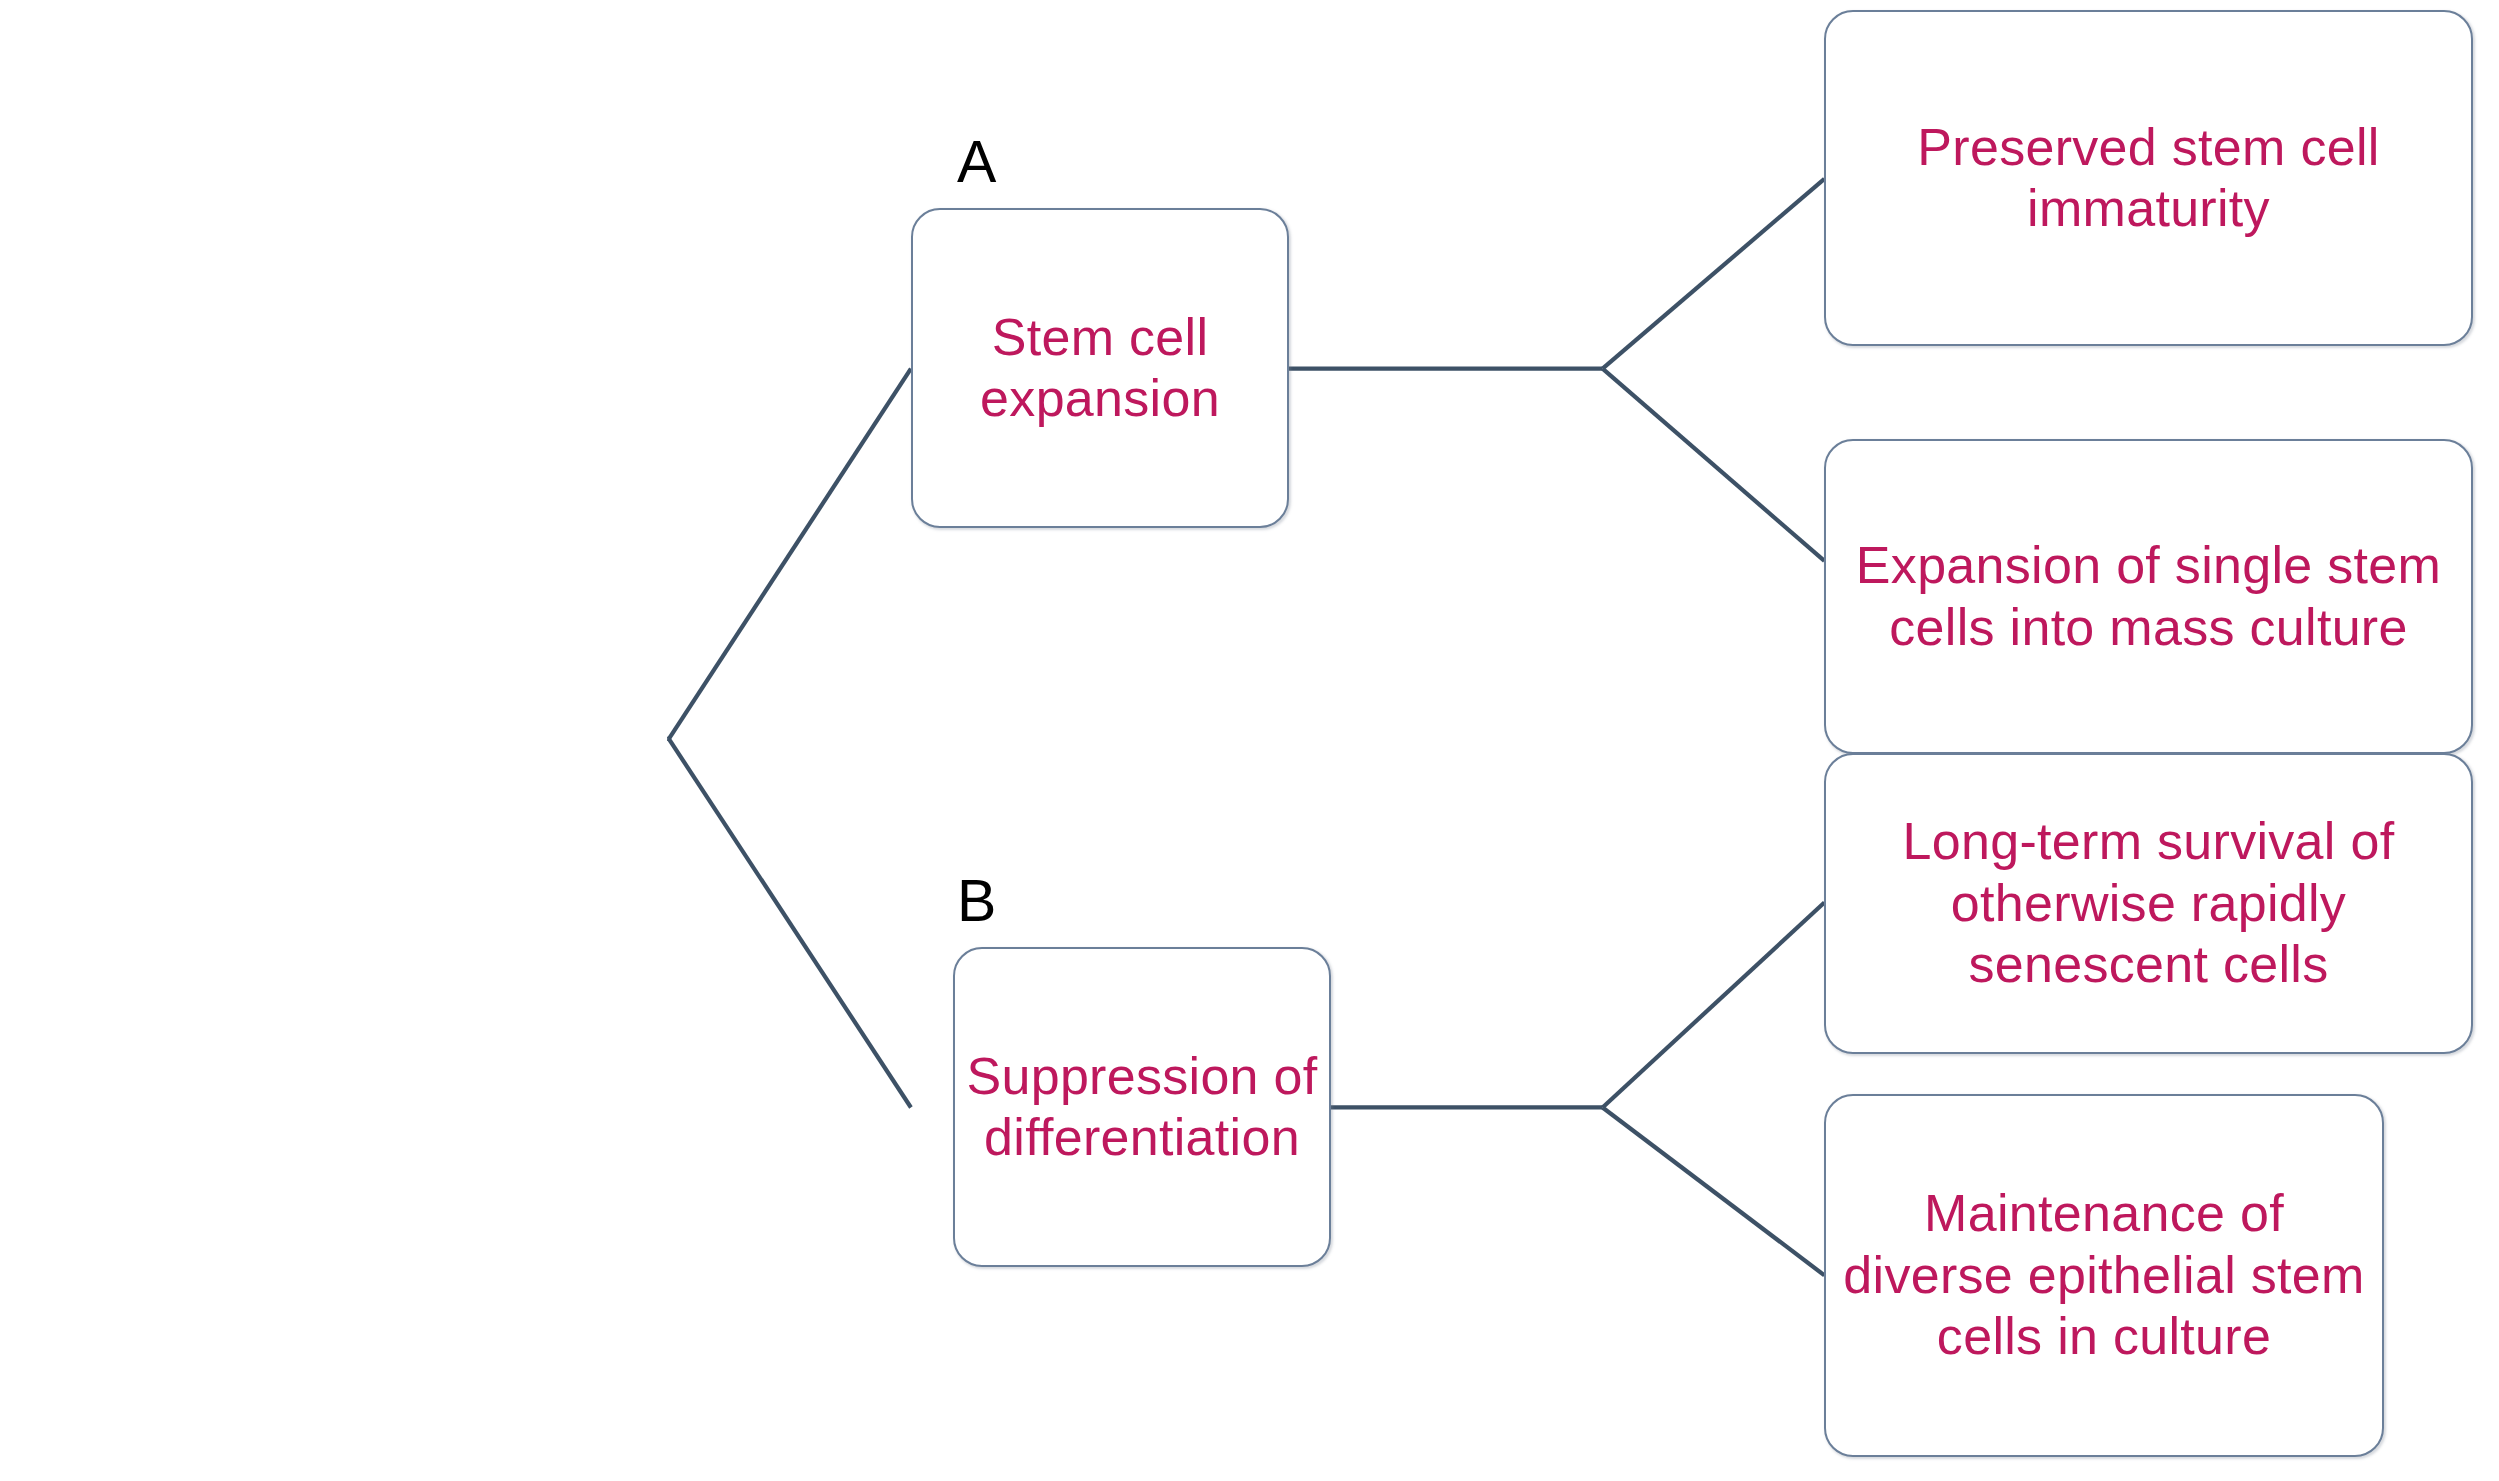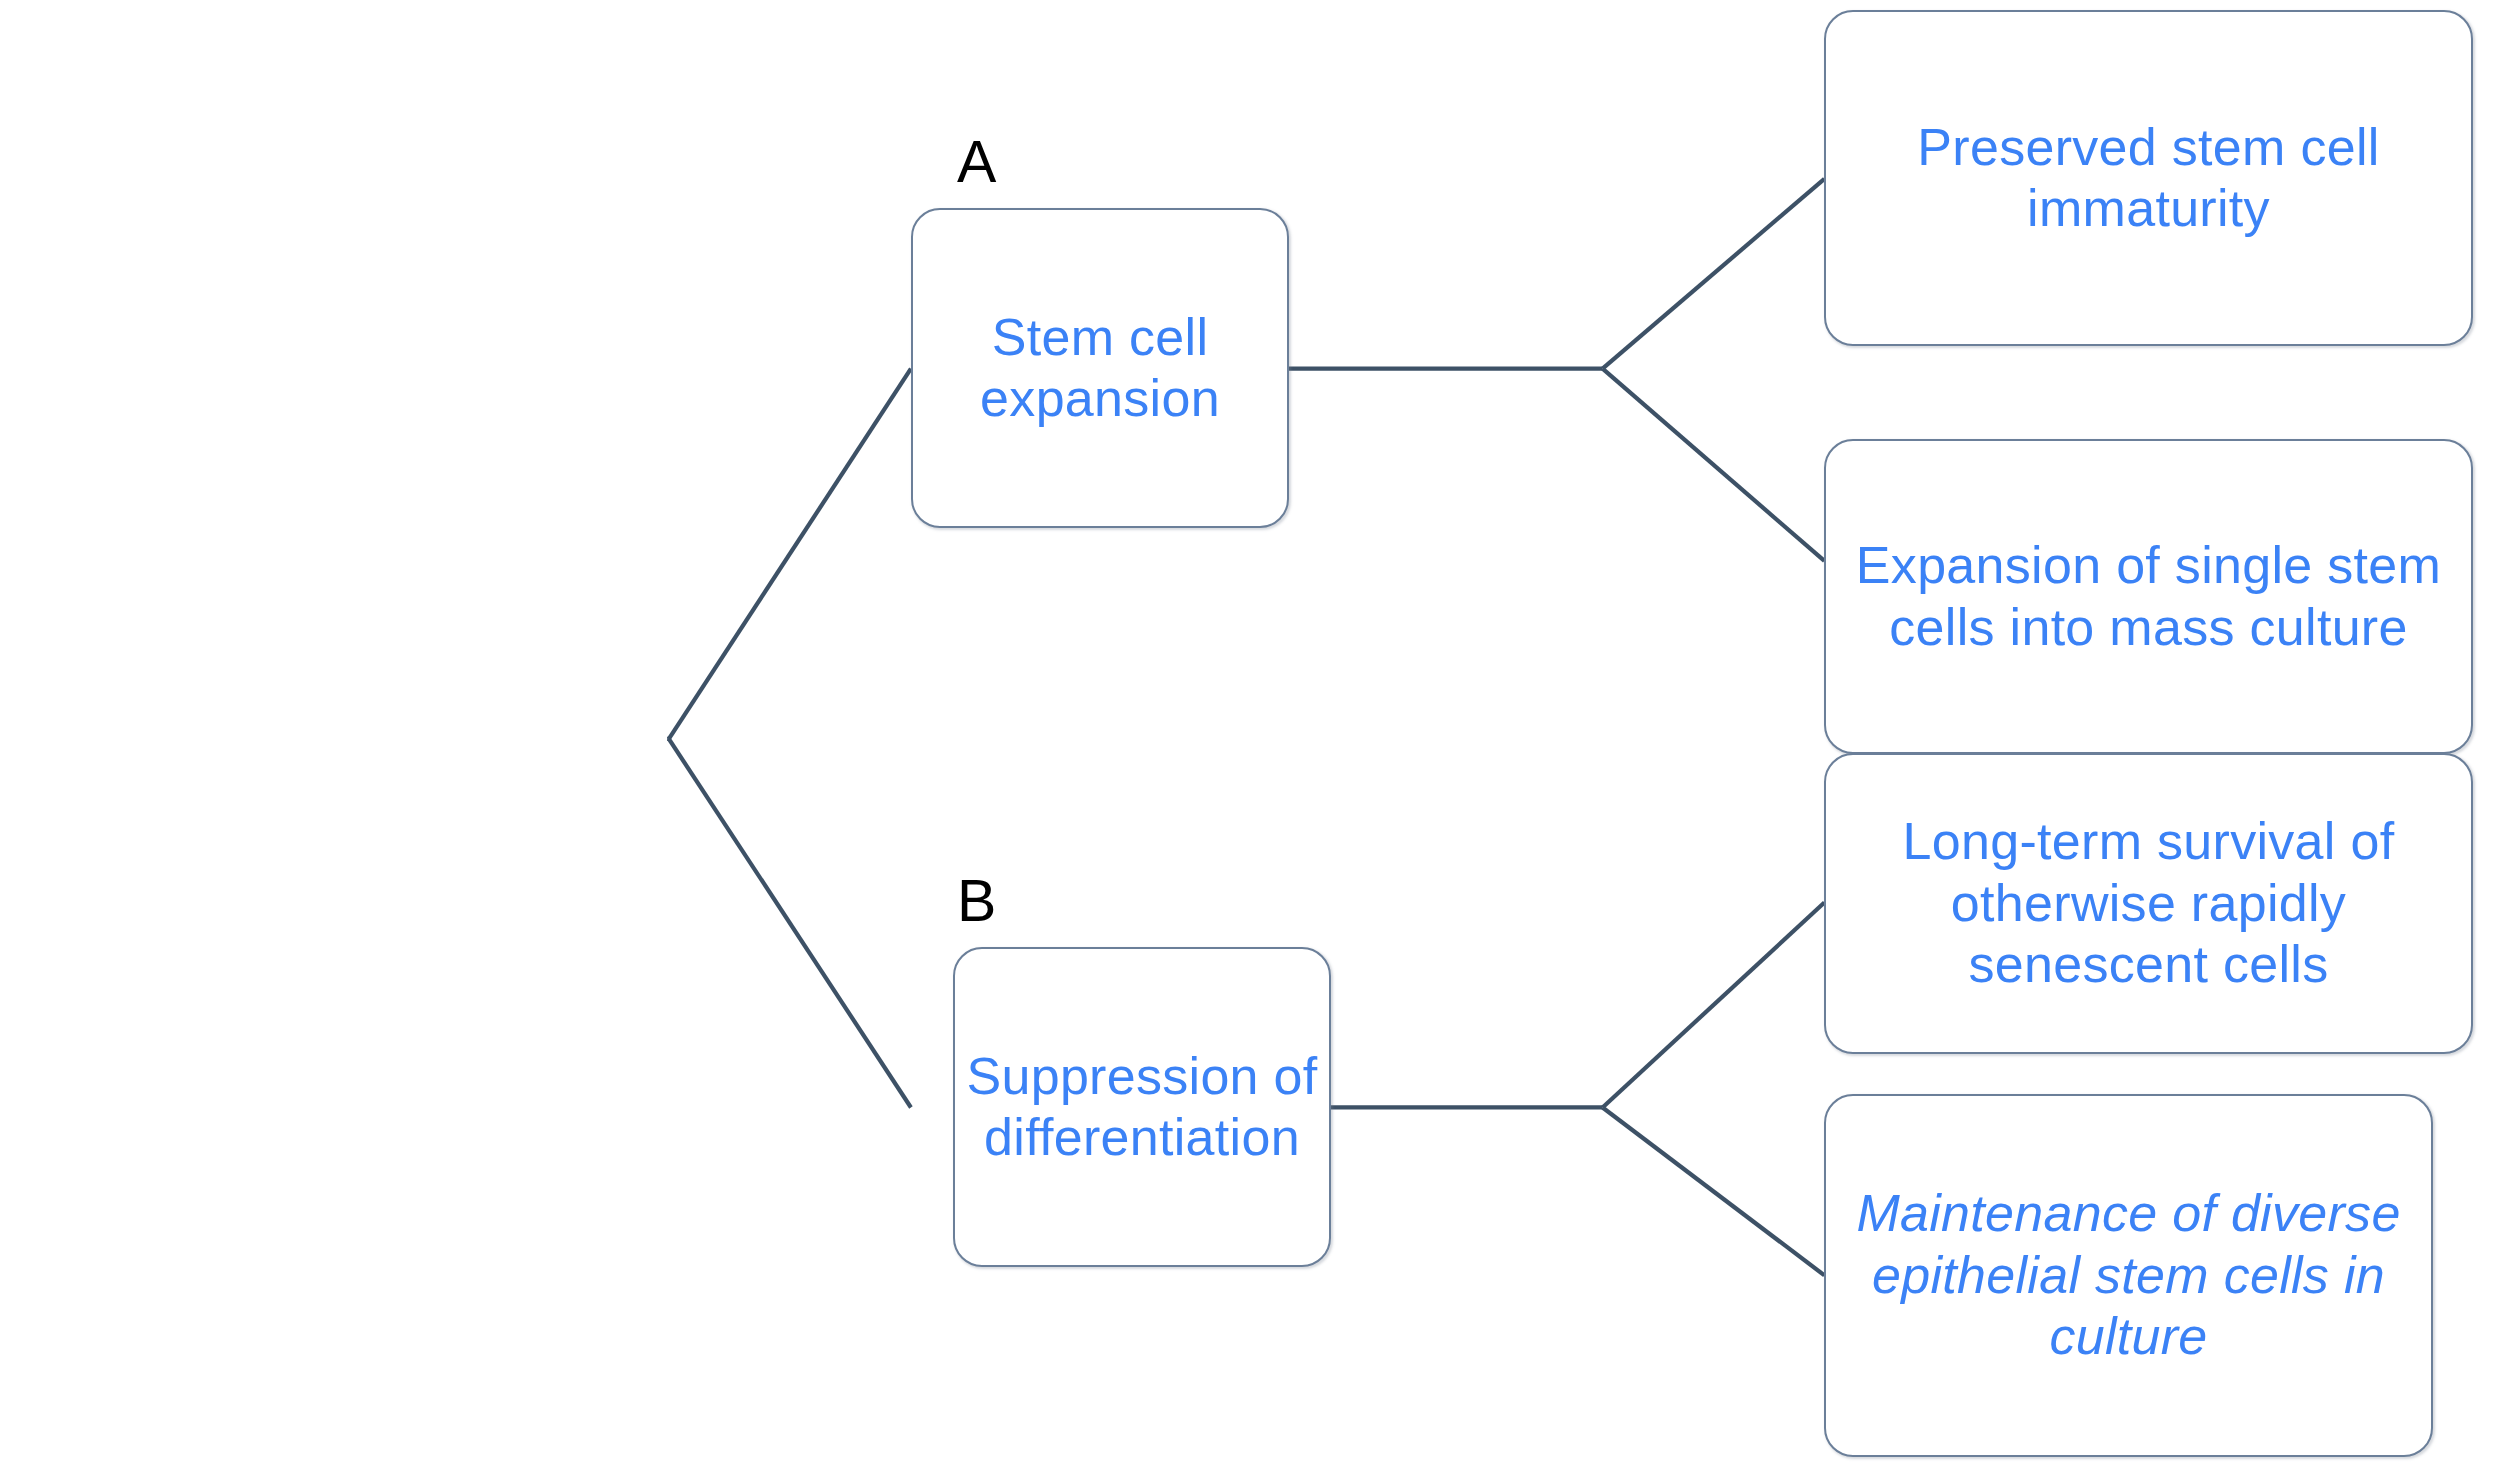--- a/index.html
+++ b/index.html
@@ -31,37 +31,37 @@
     border: 2.5px solid #6b7f99;
     border-radius: 29px;
     background: #ffffff;
     display: flex;
     align-items: center;
     justify-content: center;
     text-align: center;
     box-shadow: 1.7px 1.7px 2.5px rgba(120,130,145,0.30);
   }
   .node .label {
-    color: #3b82f6;
+    color: #be185d;
     font-size: 52px;
     line-height: 1.18;
     letter-spacing: 0.3px;
     padding: 0 10px;
     white-space: pre-line;
   }
   
   #node-root { left: 21px; top: 579px; width: 646px; height: 319px; }
   
   #node-branch-a { left: 911px; top: 208px;  width: 378px; height: 320px; }
   #node-branch-b { left: 911px; top: 947px; width: 378px; height: 320px; margin-left: 42px; }
   
   #node-leaf-a1 { left: 1824px; top: 10px;   width: 649px; height: 336px; }
   #node-leaf-a2 { left: 1824px; top: 403px;  width: 649px; height: 315px; margin-top: 36px; }
   #node-leaf-b1 { left: 1824px; top: 753px;  width: 649px; height: 301px; align-items: center; }
-  #node-leaf-b2 { left: 1824px; top: 1094px; width: 609px; height: 363px; font-style: italic; }
+  #node-leaf-b2 { left: 1824px; top: 1094px; width: 560px; height: 363px; }
 
   .panel-letter {
     position: absolute;
     color: #000000;
     font-size: 59px;
     line-height: 1;
     font-family: "Liberation Sans", sans-serif;
   }
   #panel-letter-a { left: 957px; top: 133px; }
   #panel-letter-b { left: 957px; top: 872px; }

